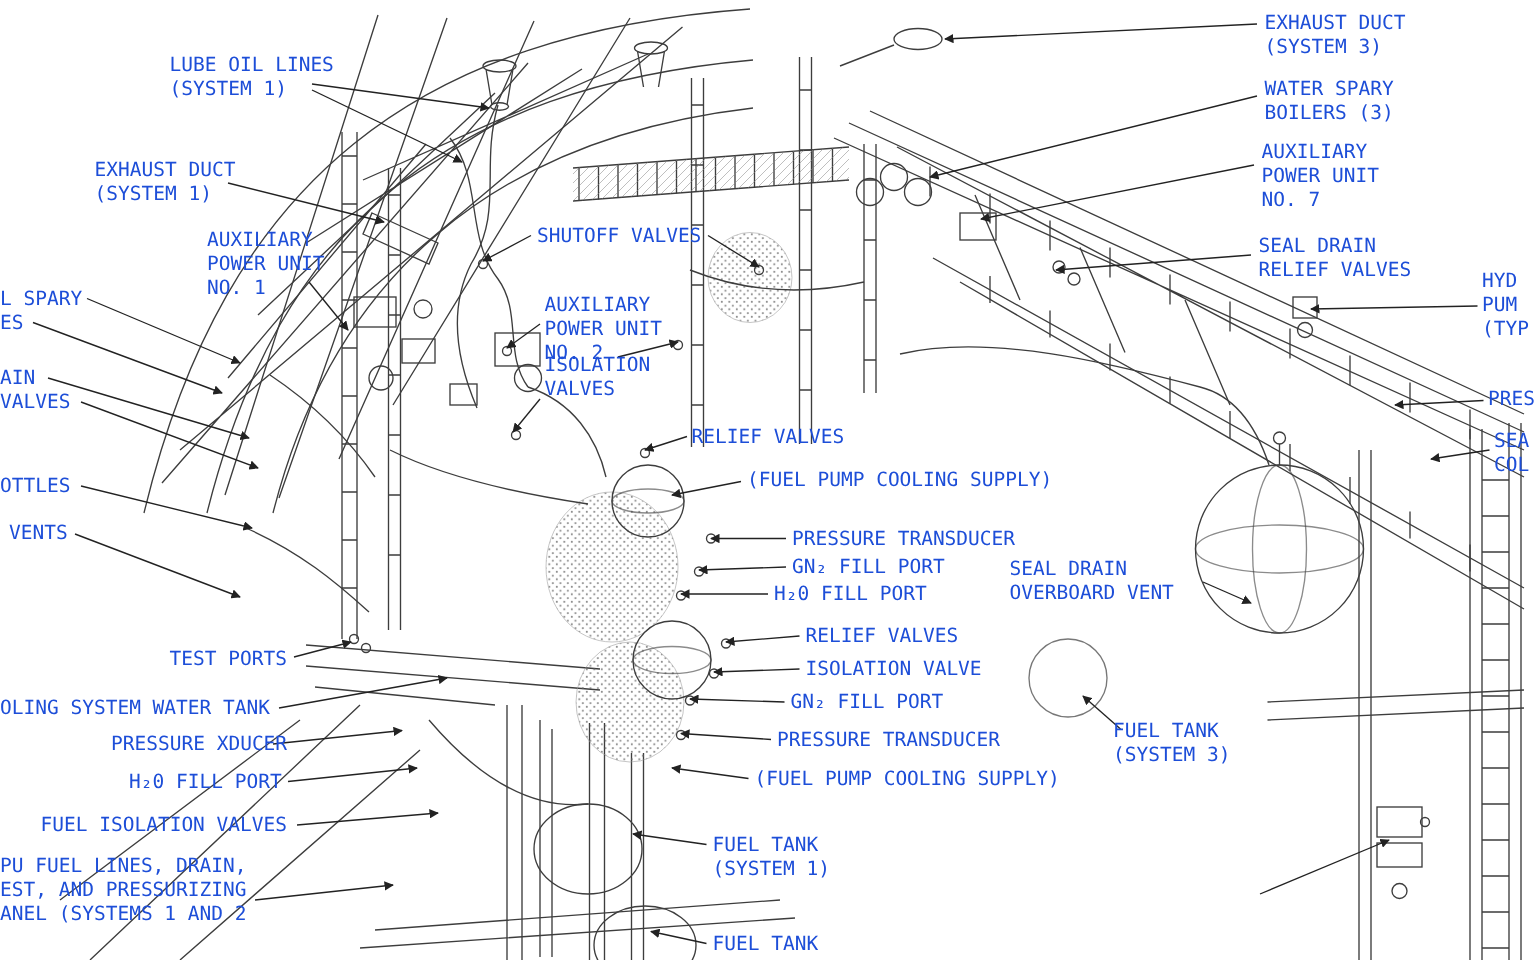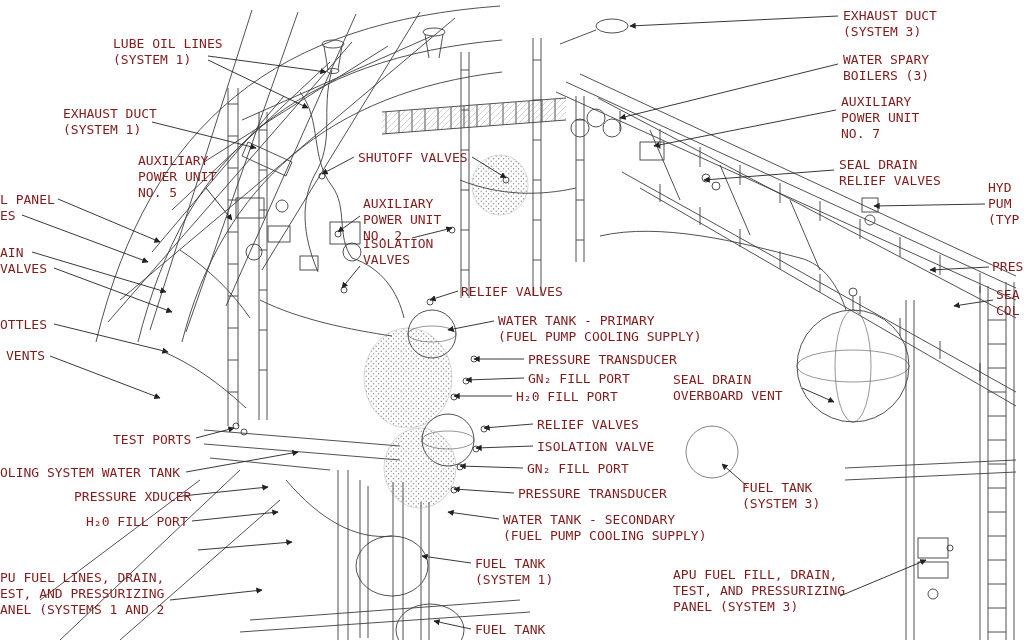--- a/index.html
+++ b/index.html
@@ -3,21 +3,21 @@
 <meta charset="utf-8">
 <style>
   html,body { margin:0; padding:0; background:#fff; }
   #stage {
     position:relative; width:1024px; height:640px; background:#ffffff;
     overflow:hidden;
     font-family:"DejaVu Sans Mono","Liberation Mono",monospace;
   }
   #drawing { position:absolute; left:0; top:0; width:1024px; height:640px; }
   .lbl {
-    position:absolute; font-size:13px; line-height:16px; color:#7f1d1d;
+    position:absolute; font-size:13px; line-height:16px; color:#1d4ed8;
     white-space:nowrap; letter-spacing:0;
   }
 </style>
 </head>
 <body>
 
 <div id="stage">
 
   <svg id="drawing" viewBox="0 0 1024 640" xmlns="http://www.w3.org/2000/svg">
     <defs>
@@ -206,24 +206,24 @@
     <div>LUBE OIL LINES</div>
     <div>(SYSTEM 1)</div>
   </div>
   <div class="lbl" style="left:63px;top:106px">
     <div>EXHAUST DUCT</div>
     <div>(SYSTEM 1)</div>
   </div>
   <div class="lbl" style="left:138px;top:153px">
     <div>AUXILIARY</div>
     <div>POWER UNIT</div>
-    <div>NO. 5</div>
+    <div>NO. 1</div>
   </div>
   <div class="lbl" style="left:0px;top:192px">
-    <div>L PANEL</div>
+    <div>L SPARY</div>
     <div>ES</div>
   </div>
   <div class="lbl" style="left:0px;top:245px">
     <div>AIN</div>
     <div>VALVES</div>
   </div>
   <div class="lbl" style="left:0px;top:317px">
     <div>OTTLES</div>
   </div>
   <div class="lbl" style="left:6px;top:348px">
@@ -233,20 +233,23 @@
     <div>TEST PORTS</div>
   </div>
   <div class="lbl" style="left:0px;top:465px">
     <div>OLING SYSTEM WATER TANK</div>
   </div>
   <div class="lbl" style="left:74px;top:489px">
     <div>PRESSURE XDUCER</div>
   </div>
   <div class="lbl" style="left:86px;top:514px">
     <div>H₂0 FILL PORT</div>
+  </div>
+  <div class="lbl" style="left:27px;top:543px">
+    <div>FUEL ISOLATION VALVES</div>
   </div>
   <div class="lbl" style="left:0px;top:570px">
     <div>PU FUEL LINES, DRAIN,</div>
     <div>EST, AND PRESSURIZING</div>
     <div>ANEL (SYSTEMS 1 AND 2</div>
   </div>
 
   <div class="lbl" style="left:358px;top:150px">
     <div>SHUTOFF VALVES</div>
   </div>
@@ -256,21 +259,20 @@
     <div>NO. 2</div>
   </div>
   <div class="lbl" style="left:363px;top:236px">
     <div>ISOLATION</div>
     <div>VALVES</div>
   </div>
   <div class="lbl" style="left:461px;top:284px">
     <div>RELIEF VALVES</div>
   </div>
   <div class="lbl" style="left:498px;top:313px">
-    <div>WATER TANK - PRIMARY</div>
     <div>(FUEL PUMP COOLING SUPPLY)</div>
   </div>
   <div class="lbl" style="left:528px;top:352px">
     <div>PRESSURE TRANSDUCER</div>
   </div>
   <div class="lbl" style="left:528px;top:371px">
     <div>GN₂ FILL PORT</div>
   </div>
   <div class="lbl" style="left:516px;top:389px">
     <div>H₂0 FILL PORT</div>
@@ -281,21 +283,20 @@
   <div class="lbl" style="left:537px;top:439px">
     <div>ISOLATION VALVE</div>
   </div>
   <div class="lbl" style="left:527px;top:461px">
     <div>GN₂ FILL PORT</div>
   </div>
   <div class="lbl" style="left:518px;top:486px">
     <div>PRESSURE TRANSDUCER</div>
   </div>
   <div class="lbl" style="left:503px;top:512px">
-    <div>WATER TANK - SECONDARY</div>
     <div>(FUEL PUMP COOLING SUPPLY)</div>
   </div>
   <div class="lbl" style="left:475px;top:556px">
     <div>FUEL TANK</div>
     <div>(SYSTEM 1)</div>
   </div>
   <div class="lbl" style="left:475px;top:622px">
     <div>FUEL TANK</div>
   </div>
 
@@ -329,19 +330,14 @@
     <div>COL</div>
   </div>
   <div class="lbl" style="left:673px;top:372px">
     <div>SEAL DRAIN</div>
     <div>OVERBOARD VENT</div>
   </div>
   <div class="lbl" style="left:742px;top:480px">
     <div>FUEL TANK</div>
     <div>(SYSTEM 3)</div>
   </div>
-  <div class="lbl" style="left:673px;top:567px">
-    <div>APU FUEL FILL, DRAIN,</div>
-    <div>TEST, AND PRESSURIZING</div>
-    <div>PANEL (SYSTEM 3)</div>
-  </div>
 
 </div>
 
 </body></html>

